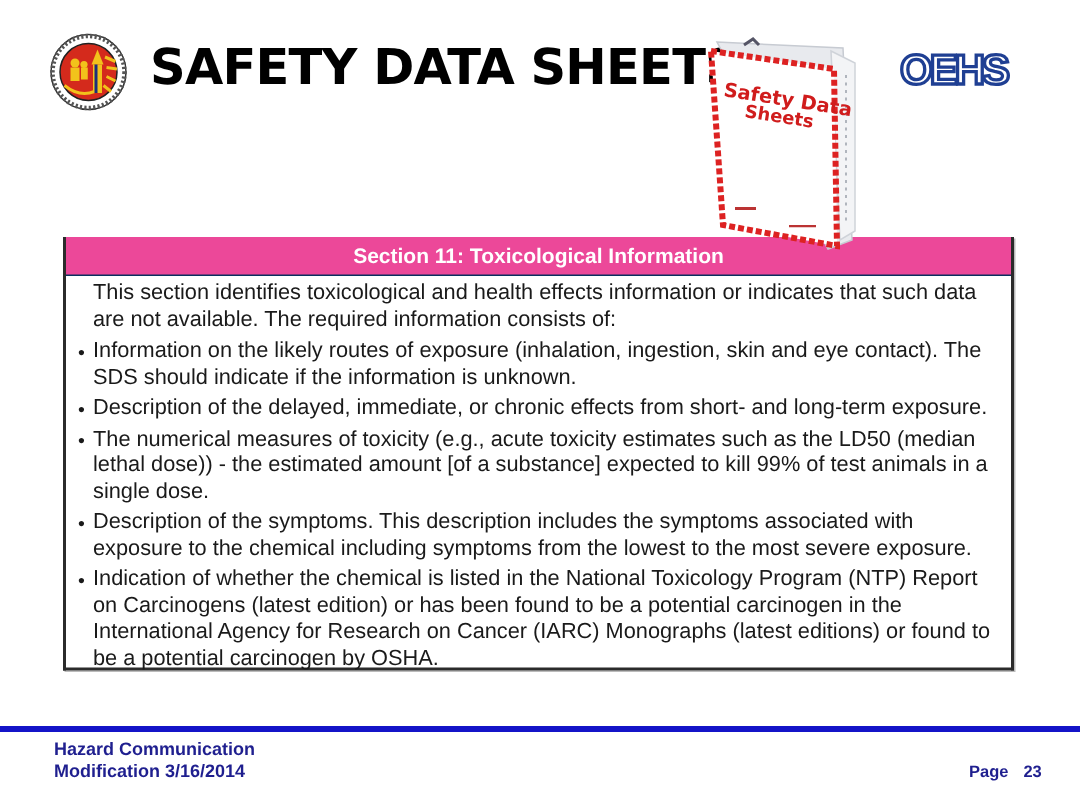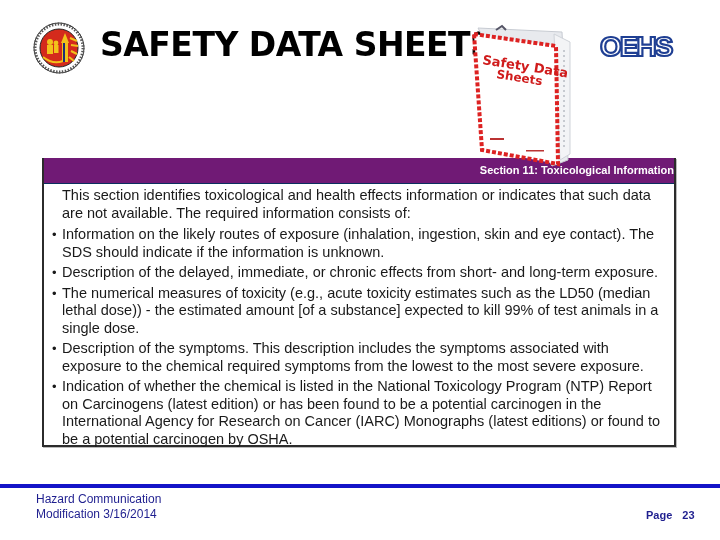--- a/index.html
+++ b/index.html
@@ -24,38 +24,38 @@
     }
     .oehs-logo {
       position: absolute; left: 598px; top: 29px; width: 76px; height: 32px;
     }
     .sds-box {
       position: absolute; left: 42px; top: 158px; width: 630px; height: 287px;
       border: 2px solid #2b2b2b; border-top: none; background: #fff;
       box-shadow: 1px 1px 0 #bbb;
     }
     .sds-header {
-      height: 25px; background: #701a75; color: #fff; font-weight: bold;
-      font-size: 11px; line-height: 25px; text-align: right;
+      height: 25px; background: #ec4899; color: #fff; font-weight: bold;
+      font-size: 14px; line-height: 25px; text-align: center;
       border-bottom: 1px solid #0a2f5f;
     }
     .sds-body {
       padding: 3px 6px 0 6px; color: #1a1a1a; font-size: 14.5px; line-height: 17.5px;
     }
     .intro { margin: 0 0 4px 12px; }
     .bullets { list-style: none; margin: 0; padding: 0; }
     .bullets li { position: relative; padding-left: 12px; margin-bottom: 3px; }
     .bullets li .dot {
       position: absolute; left: 2px; top: 0; font-size: 13px;
     }
     .footer-rule {
       position: absolute; left: 0; top: 484px; width: 720px; height: 4px; background: #1414c8;
     }
     .footer-left {
-      position: absolute; left: 36px; top: 492px; color: #1f1f8f; font-weight: normal;
+      position: absolute; left: 36px; top: 492px; color: #1f1f8f; font-weight: bold;
       font-size: 12px; line-height: 15px;
     }
     .footer-right {
       position: absolute; left: 628px; top: 508px; color: #1f1f8f; font-weight: bold;
       font-size: 11px; line-height: 14px; white-space: nowrap; padding-left: 18px;
     }
     .footer-right .pnum { margin-left: 10px; }
   </style>
 </head>
 <body>
@@ -107,21 +107,21 @@
 </div>
 
 <div class="sds-box">
   <div class="sds-header">Section 11: Toxicological Information</div>
   <div class="sds-body">
     <p class="intro">This section identifies toxicological and health effects information or indicates that such data are not available. The required information consists of:</p>
     <ul class="bullets">
       <li><span class="dot">•</span><span>Information on the likely routes of exposure (inhalation, ingestion, skin and eye contact). The SDS should indicate if the information is unknown.</span></li>
       <li><span class="dot">•</span><span>Description of the delayed, immediate, or chronic effects from short- and long-term exposure.</span></li>
       <li><span class="dot">•</span><span>The numerical measures of toxicity (e.g., acute toxicity estimates such as the LD50 (median lethal dose)) - the estimated amount [of a substance] expected to kill 99% of test animals in a single dose.</span></li>
-      <li><span class="dot">•</span><span>Description of the symptoms. This description includes the symptoms associated with exposure to the chemical required symptoms from the lowest to the most severe exposure.</span></li>
+      <li><span class="dot">•</span><span>Description of the symptoms. This description includes the symptoms associated with exposure to the chemical including symptoms from the lowest to the most severe exposure.</span></li>
       <li><span class="dot">•</span><span>Indication of whether the chemical is listed in the National Toxicology Program (NTP) Report on Carcinogens (latest edition) or has been found to be a potential carcinogen in the International Agency for Research on Cancer (IARC) Monographs (latest editions) or found to be a potential carcinogen by OSHA.</span></li>
     </ul>
   </div>
 </div>
 
 <div class="footer-rule"></div>
 <div class="footer-left">
   <div>Hazard Communication</div>
   <div>Modification 3/16/2014</div>
 </div>

